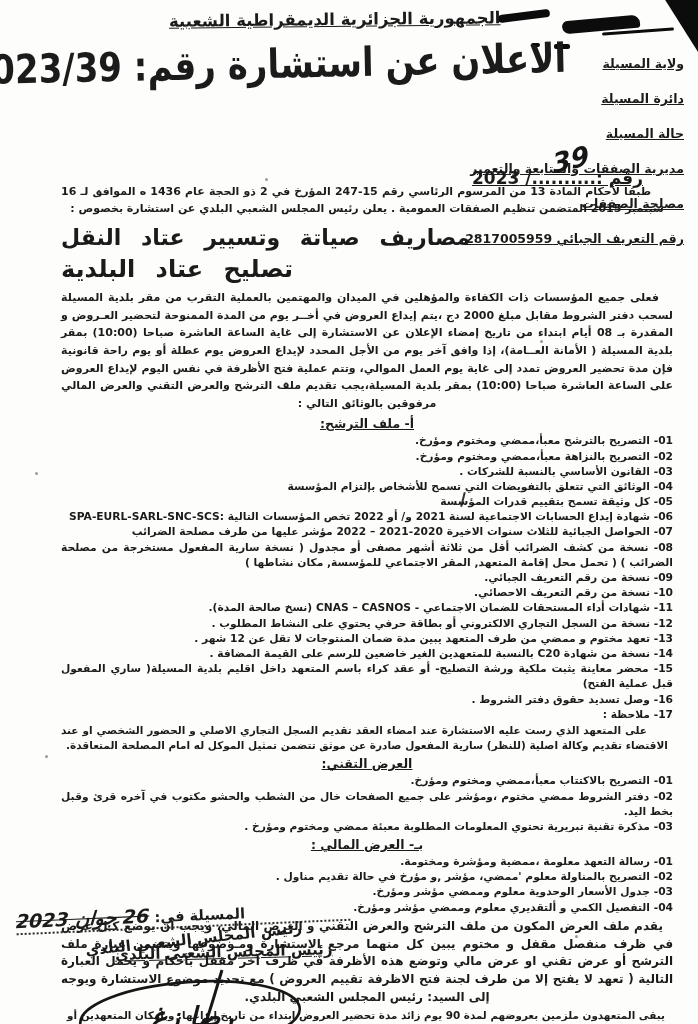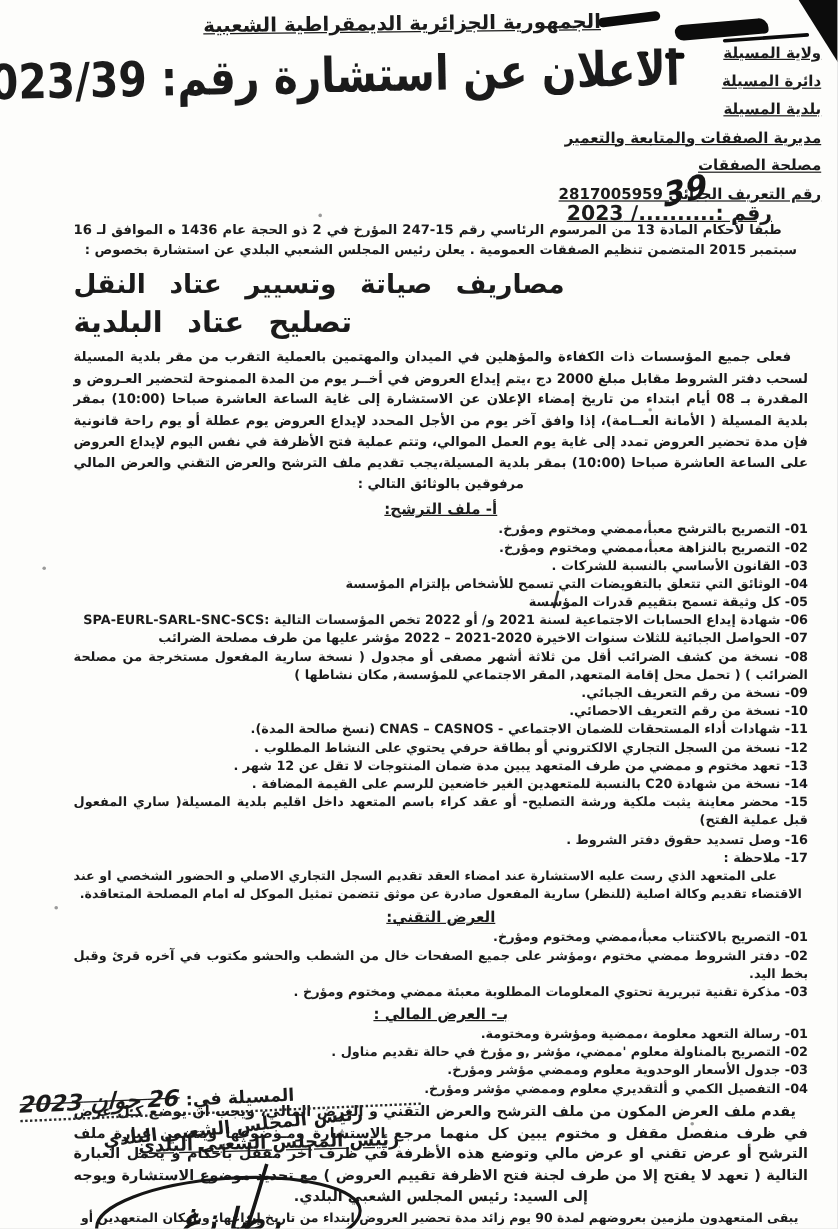--- a/index.html
+++ b/index.html
@@ -42,20 +42,21 @@
     white-space:nowrap;
   }
   .letterhead{
     position:absolute;top:36px;right:14px;
     text-align:right;font-weight:bold;font-size:12.5px;
   }
   .letterhead-line{
     display:block;margin-bottom:8.5px;
     text-decoration:underline;
     white-space:nowrap;
+    margin-top:20px;
   }
   .ref-line{
     position:absolute;top:168px;right:55px;
     font-size:17px;font-weight:bold;text-decoration:underline;
   }
   .ref-hand{
     position:absolute;top:144px;right:108px;
     font-size:27px;font-weight:bold;font-style:italic;
     transform:rotate(-14deg) skewX(-8deg);
     color:#161616;
@@ -139,21 +140,21 @@
   <div class="speck" style="top:472px;right:660px;"></div>
   <div class="speck" style="top:755px;right:650px;"></div>
   <div class="speck" style="top:935px;right:120px;"></div>
 
   <div class="republic">الجمهورية الجزائرية الديمقراطية الشعبية</div>
   <div class="main-title">الاعلان عن استشارة رقم: 2023/39</div>
 
   <div class="letterhead">
       <div class="letterhead-line">ولاية المسيلة</div>
       <div class="letterhead-line">دائرة المسيلة</div>
-      <div class="letterhead-line">بلدية المسيلة</div>
+      <div class="letterhead-line">حالة المسيلة</div>
       <div class="letterhead-line">مديرية الصفقات والمتابعة والتعمير</div>
       <div class="letterhead-line">مصلحة الصفقات</div>
       <div class="letterhead-line">رقم التعريف الجبائي 2817005959</div>
     </div>
   <div class="ref-line">رقم :........../ 2023</div>
   <div class="ref-hand">39</div>
 
   <div class="doc-body">
 
     <p class="intro-par">طبقا لأحكام المادة 13 من المرسوم الرئاسي رقم 15-247 المؤرخ في 2 ذو الحجة عام 1436 ه الموافق لـ 16 سبتمبر 2015 المتضمن تنظيم الصفقات العمومية . يعلن رئيس المجلس الشعبي البلدي عن استشارة بخصوص :</p>

